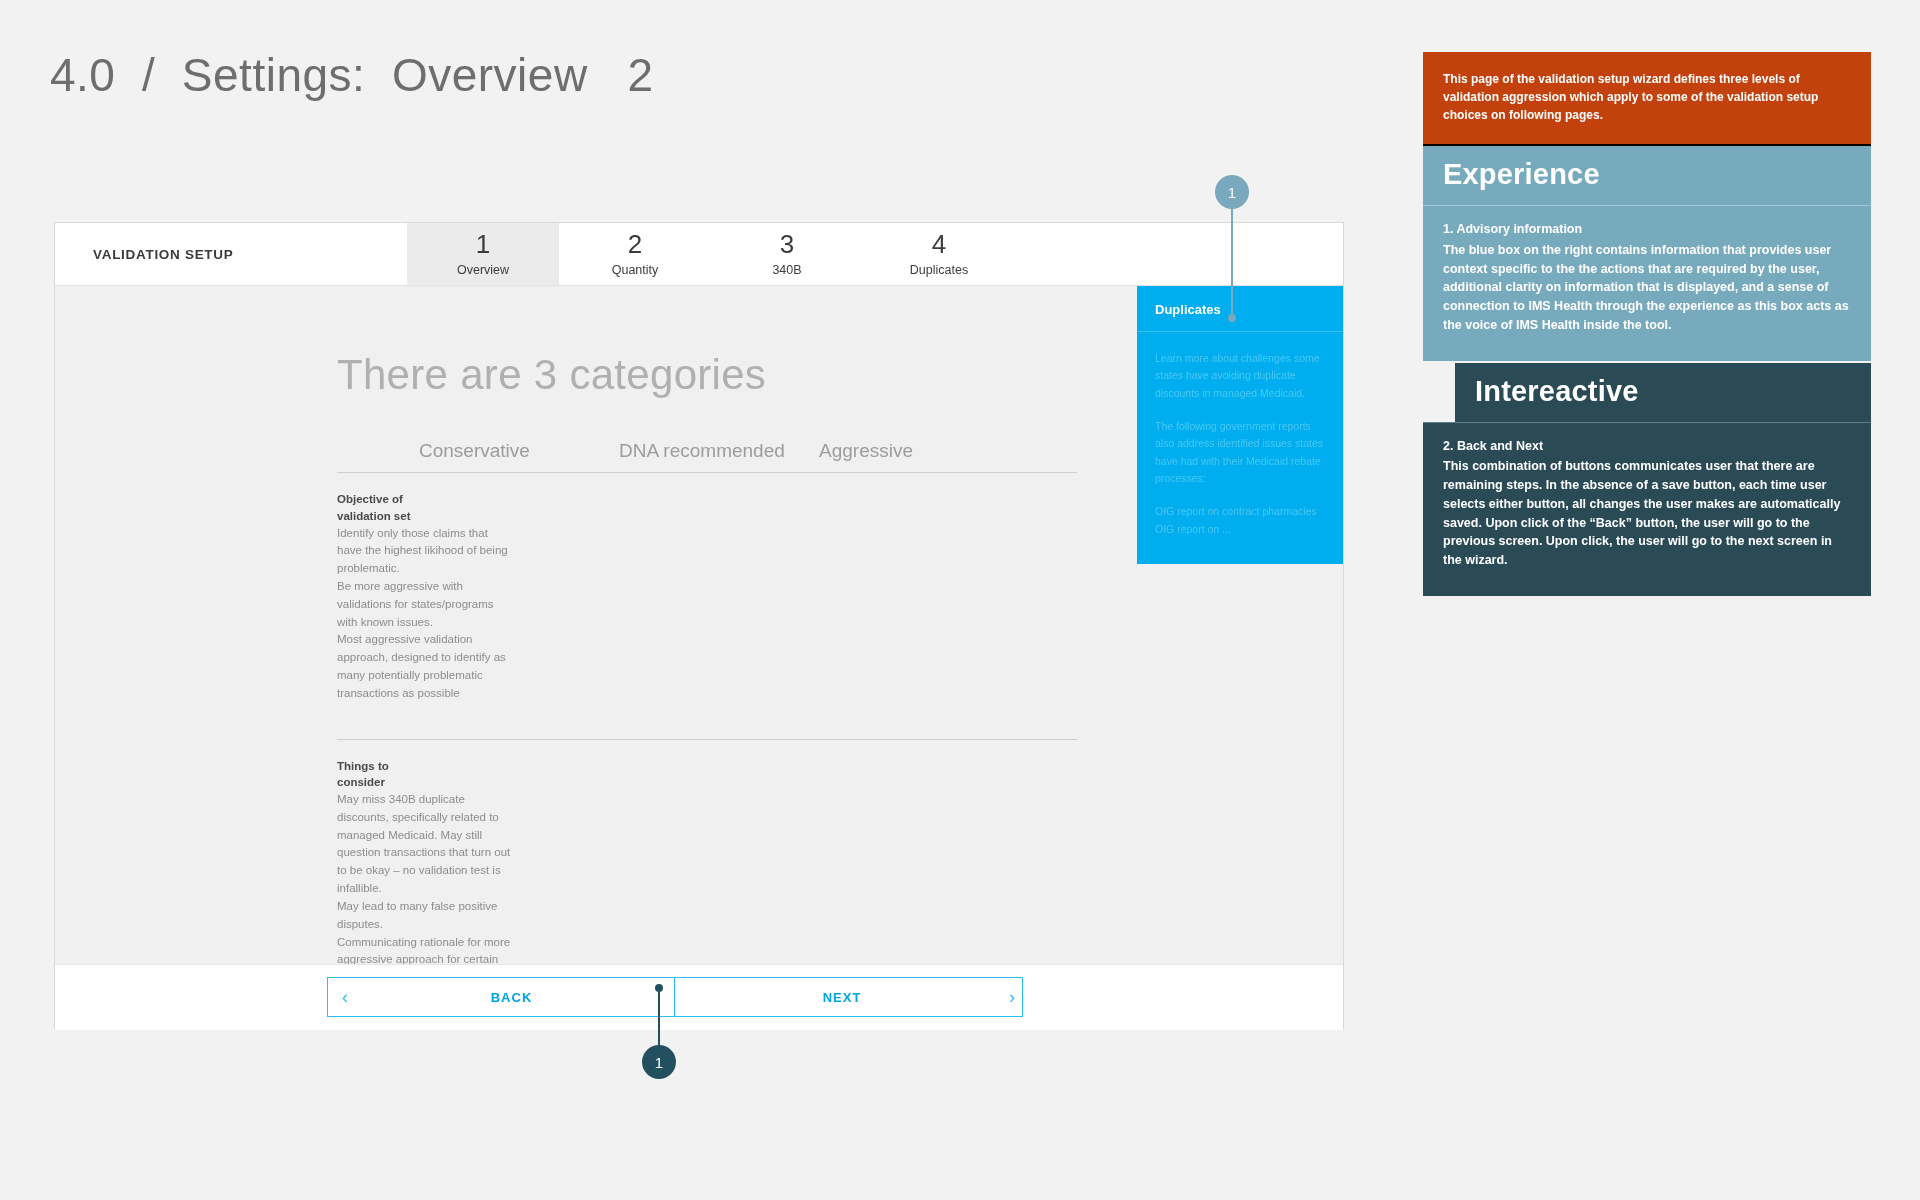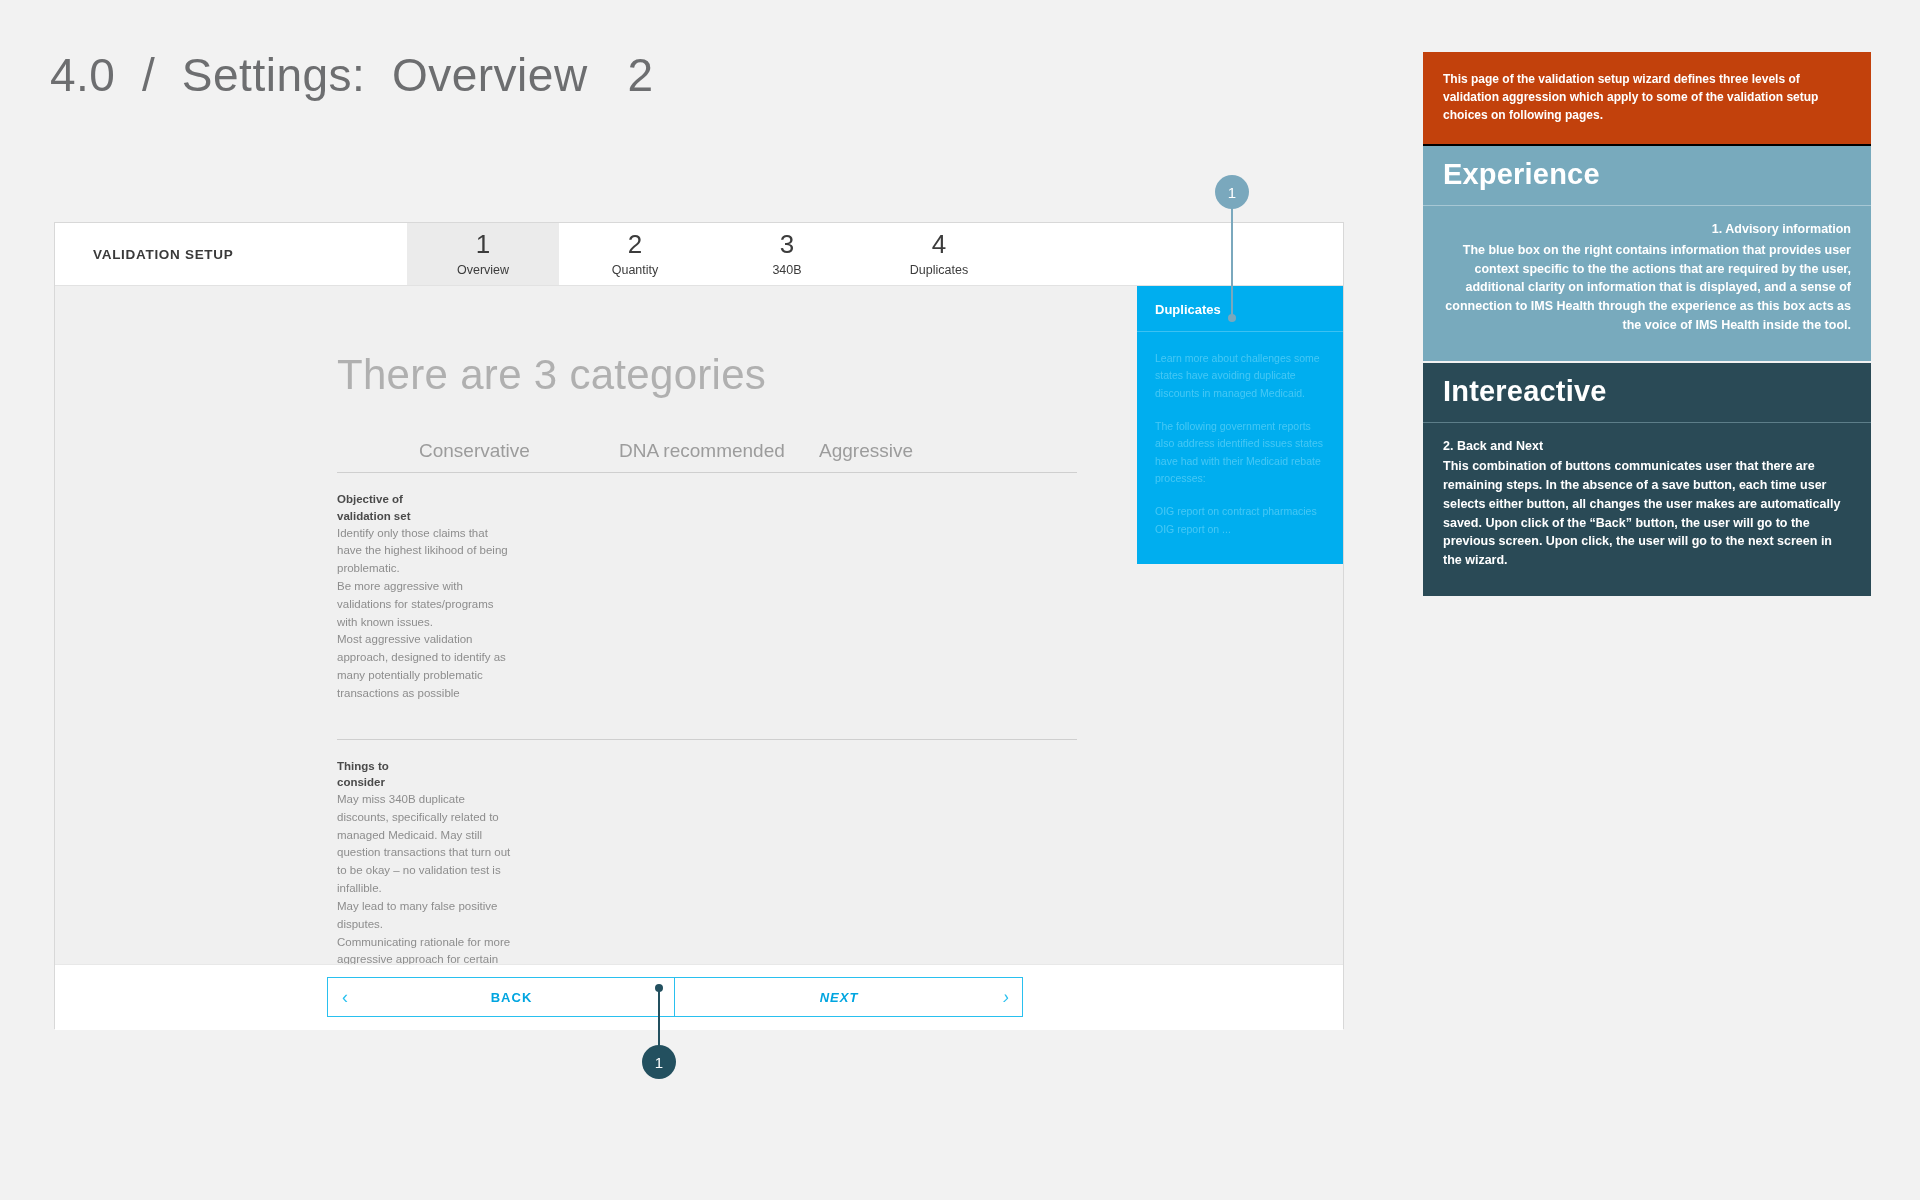--- a/index.html
+++ b/index.html
@@ -196,21 +196,21 @@
     display: flex;
     align-items: center;
     cursor: pointer;
     color: #00a5e0;
     font-size: 13px;
     font-weight: bold;
     letter-spacing: 1px;
     position: relative;
   }
   #back-button { width: 348px; padding-left: 14px; }
-  #next-button { width: 348px; padding-right: 12px; border-left: none; font-style: italic; }
+  #next-button { width: 348px; padding-right: 6px; border-left: none; }
   .nav-btn .chev {
     font-size: 18px;
     font-weight: 400;
     line-height: 1;
     color: #29c0ef;
   }
   #back-button .label,
   #next-button .label {
     flex: 1;
     text-align: center;
@@ -268,30 +268,30 @@
   }
   .anno-title-bar {
     padding: 12px 20px 14px 20px;
     box-sizing: border-box;
     color: #ffffff;
     font-size: 29px;
     font-weight: bold;
     letter-spacing: 0.2px;
   }
   .anno-title-bar.light { background: #78aabd; border-top: 2px solid #000000; }
-  .anno-title-bar.dark  { background: #2a4a56; border-top: 2px solid #f2f2f2; }
+  .anno-title-bar.dark  { background: #2a4a56; border-top: 2px solid #f2f2f2; margin-left: 32px; }
   .anno-body {
     padding: 14px 20px 26px 20px;
     box-sizing: border-box;
     color: #ffffff;
     font-size: 12.5px;
     font-weight: bold;
     line-height: 1.5;
   }
-  .anno-body.light { background: #78aabd; border-top: 1px solid #a7c7d4; text-align: right; }
+  .anno-body.light { background: #78aabd; border-top: 1px solid #a7c7d4; }
   .anno-body.dark  { background: #2a4a56; border-top: 1px solid #5d7e89; }
   .anno-body .sub-head { display: block; margin-bottom: 2px; }
   .anno-body .para { display: block; }
 </style>
 </head>
 <body>
 
 <div id="page-title">4.0  /  Settings:  Overview   2</div>
 
 <div id="app-window">

